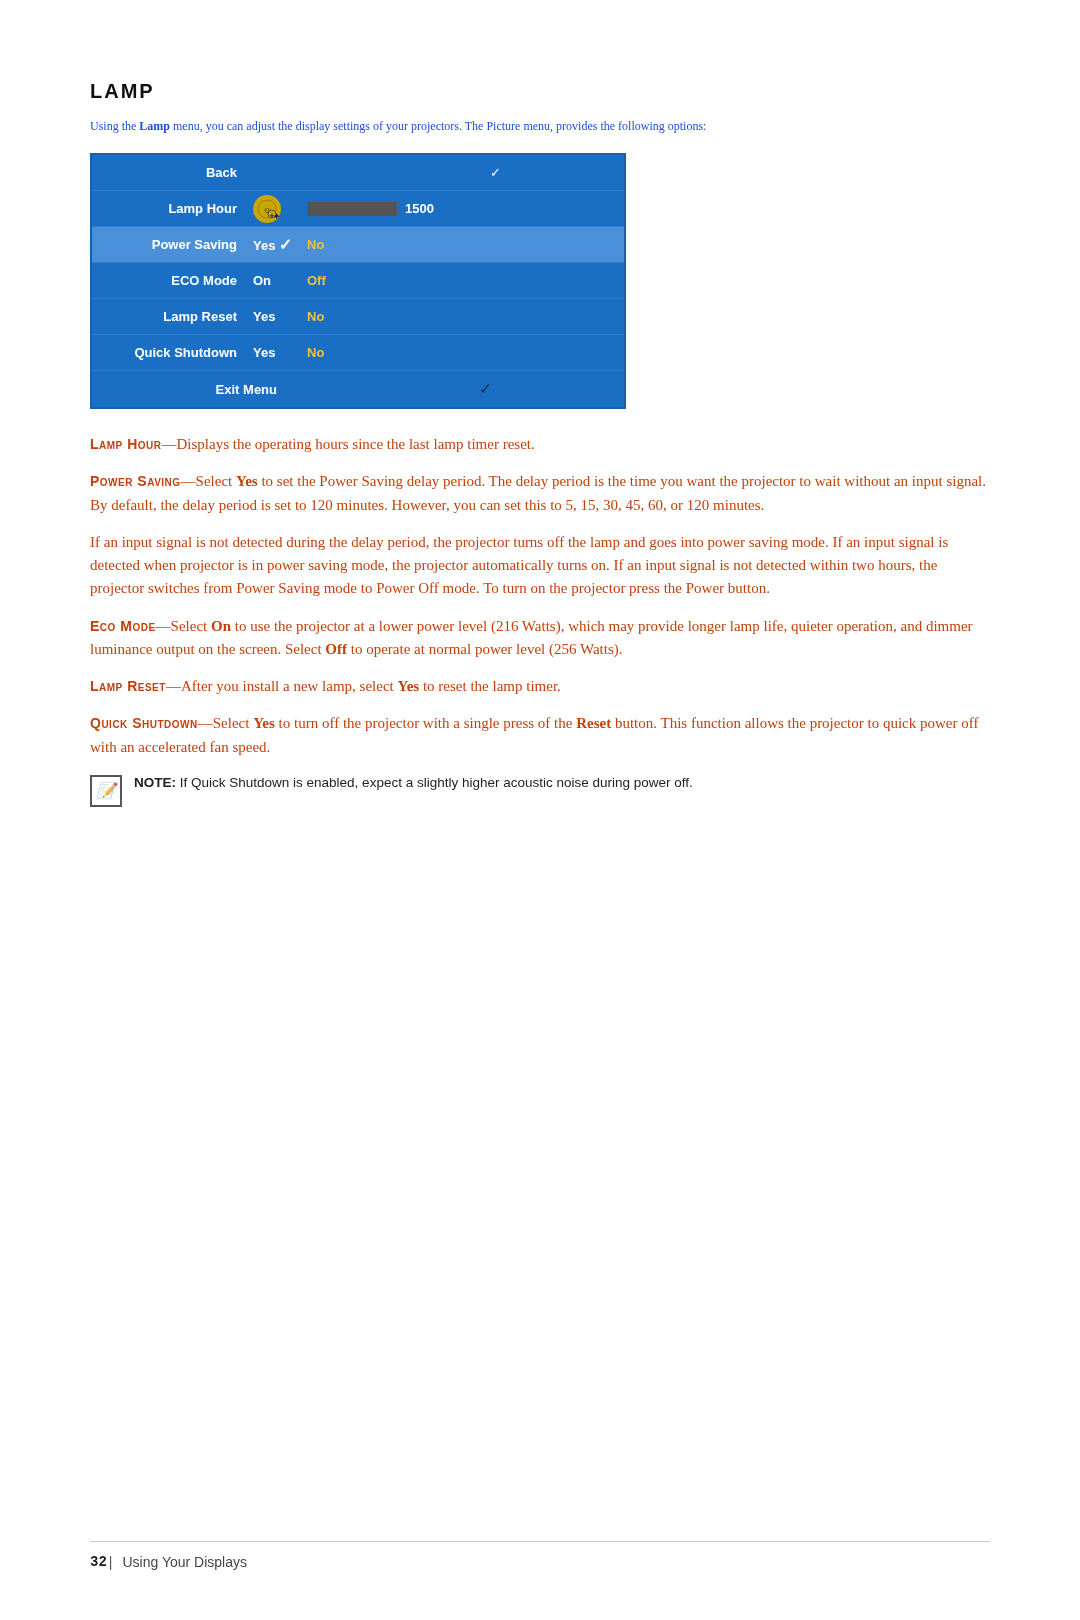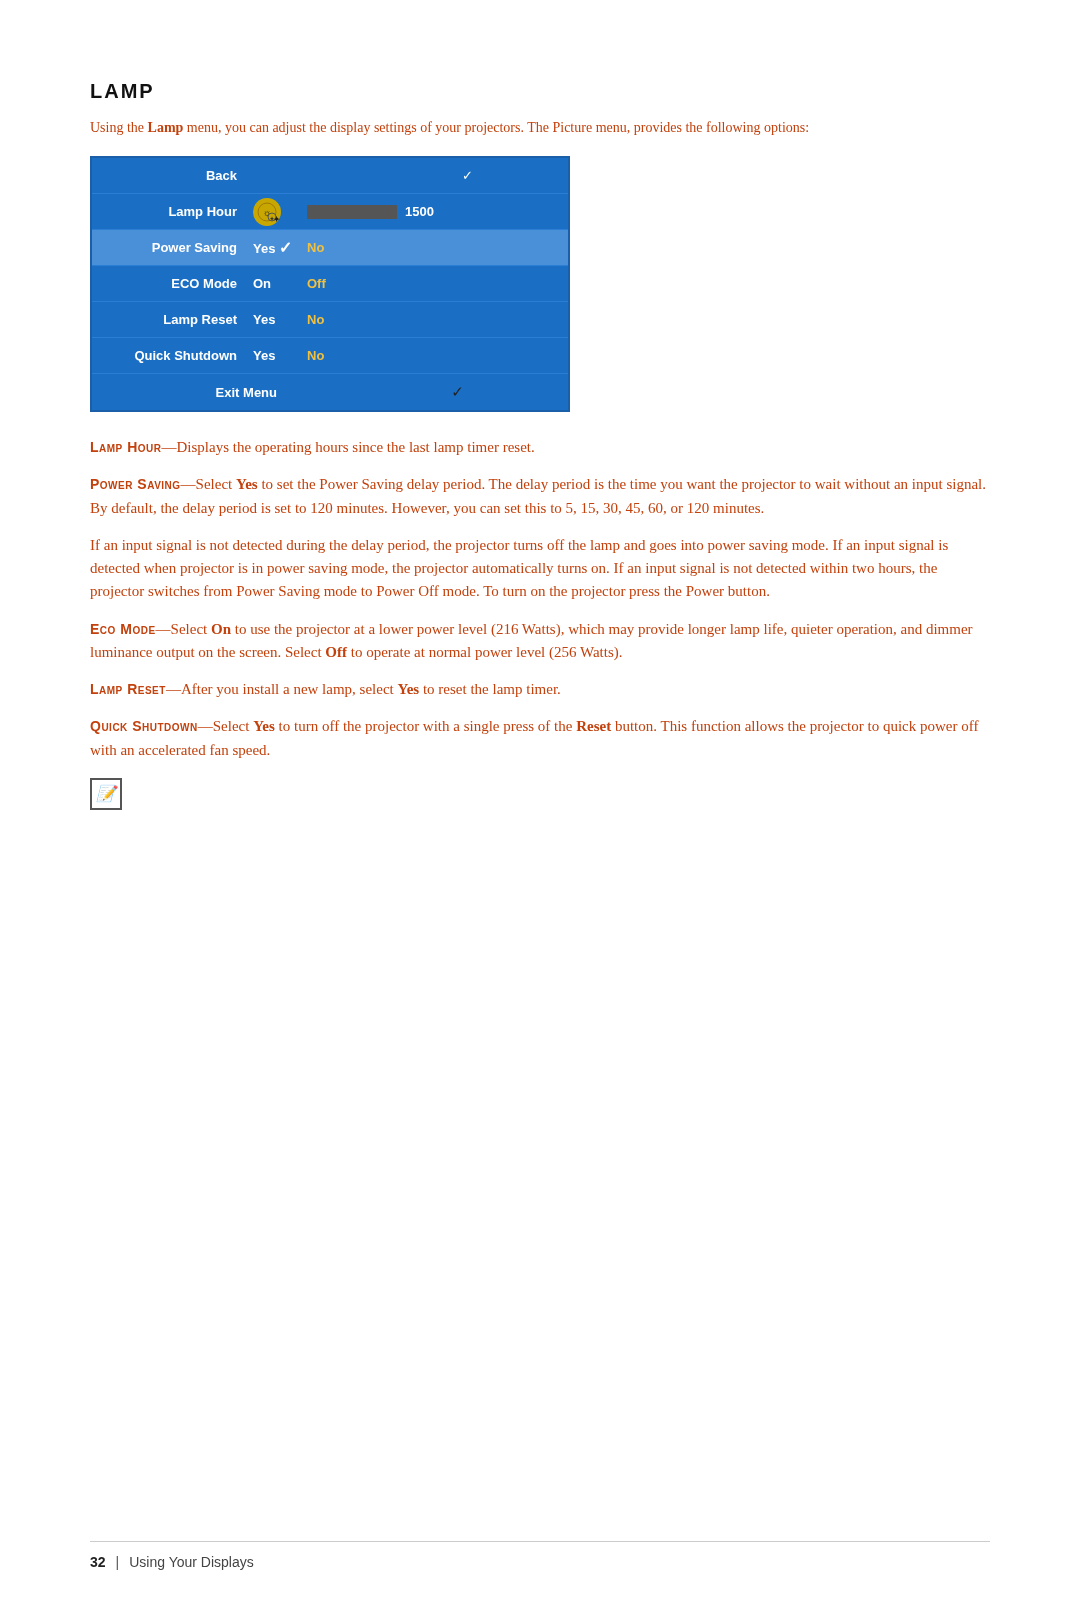--- a/index.html
+++ b/index.html
@@ -17,29 +17,29 @@
       font-family: Arial, Helvetica, sans-serif;
       font-size: 20px;
       font-weight: 900;
       letter-spacing: 2px;
       text-transform: uppercase;
       margin-bottom: 14px;
       color: #111;
     }
 
     .intro-text {
-      font-size: 14px;
+      font-size: 12px;
       line-height: 1.5;
       margin-bottom: 18px;
-      color: #c2410c;
+      color: #1d4ed8;
     }
 
     
     .menu-container {
-      width: 480px;
+      width: 536px;
       border: 2px solid #1a5fa8;
       margin-bottom: 24px;
       background: #1a6fc4;
     }
 
     .menu-row {
       display: flex;
       align-items: center;
       border-bottom: 1px solid #2a7fd4;
       min-height: 36px;
@@ -191,24 +191,24 @@
       bottom: 50px;
       left: 90px;
       right: 90px;
       display: flex;
       align-items: center;
       border-top: 1px solid #ccc;
       padding-top: 12px;
     }
 
     .footer-page {
-      font-family: Liberation Sans, sans-serif;
+      font-family: Liberation Mono, monospace;
       font-size: 14px;
       font-weight: bold;
-      margin-right: 10px;
+      margin-right: 2px;
     }
 
     .footer-pipe {
       font-family: Arial, sans-serif;
       font-size: 14px;
       margin-right: 10px;
       color: #555;
     }
 
     .footer-label {
@@ -338,19 +338,23 @@
 <p class="desc-para">
   <span class="term">Lamp Reset</span>—After you install a new lamp, select <strong>Yes</strong> to reset the lamp timer.
 </p>
 
 <p class="desc-para">
   <span class="term">Quick Shutdown</span>—Select <strong>Yes</strong> to turn off the projector with a single press of the <strong>Reset</strong> button. This function allows the projector to quick power off with an accelerated fan speed.
 </p>
 
 <div class="note-box">
   <div class="note-icon">📝</div>
+  <div class="note-text">
+    <span class="note-bold">NOTE:</span>
+    <span> If Quick Shutdown is enabled, expect a slightly higher acoustic noise during power off.</span>
+  </div>
 </div>
 
 <div class="footer">
   <span class="footer-page">32</span>
   <span class="footer-pipe">|</span>
   <span class="footer-label">Using Your Displays</span>
 </div>
 
 </body></html>

